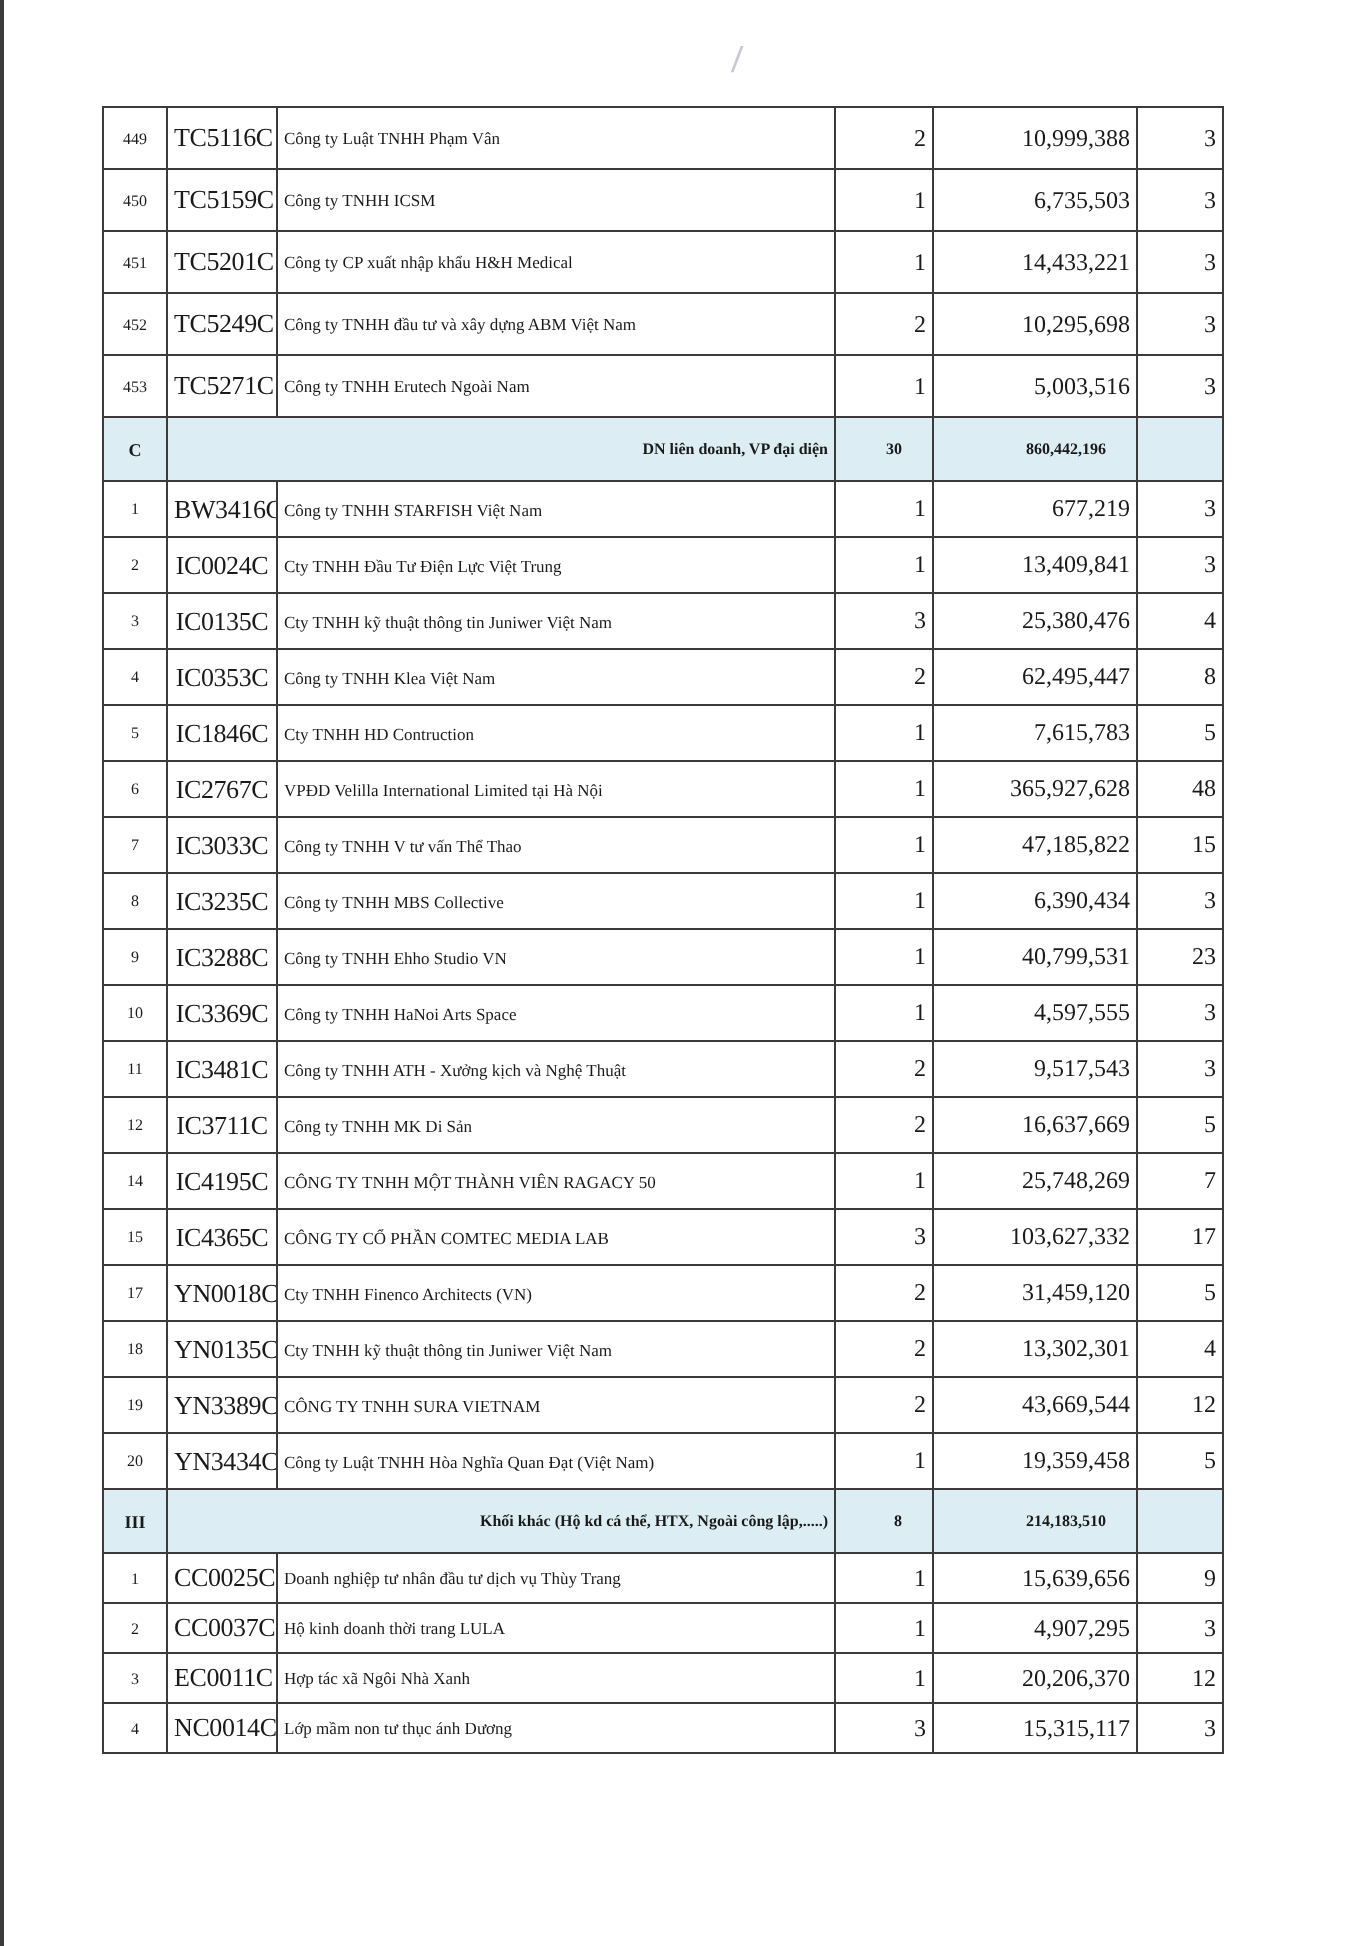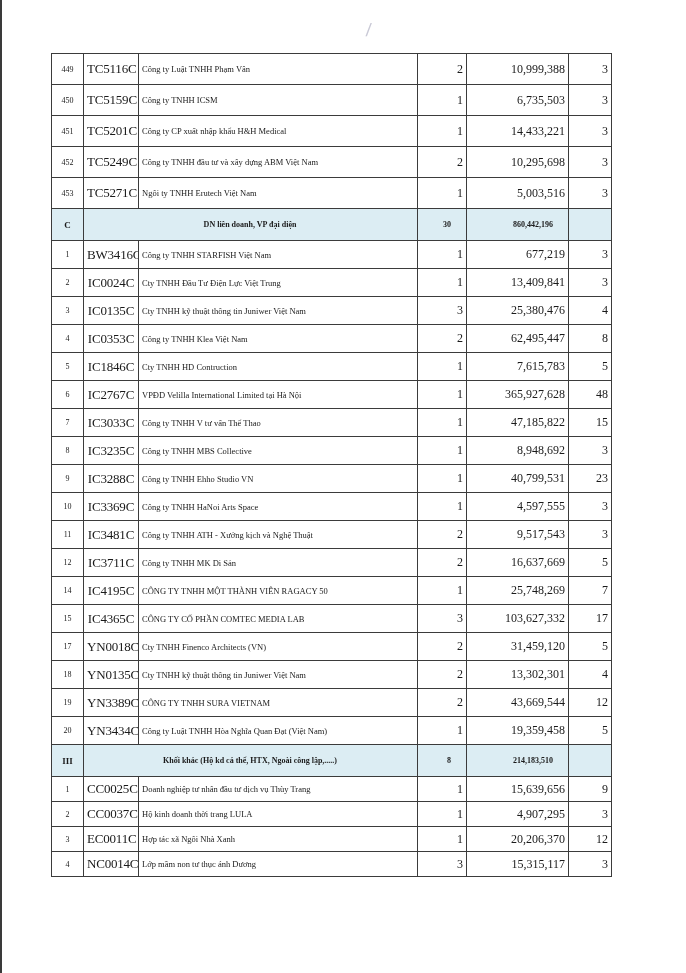--- a/index.html
+++ b/index.html
@@ -30,21 +30,21 @@
     .c-code { text-align: center; font-size: 13px; letter-spacing: -0.2px; }
     .c-name { text-align: left; font-size: 8.5px; padding-left: 2px; }
     .c-qty { text-align: right; font-size: 12px; padding-right: 1px; }
     .c-amount { text-align: right; font-size: 12px; padding-right: 2px; }
     .c-emp { text-align: right; font-size: 12px; padding-right: 1px; }
     tr.row-a td { height: 30px; }
     tr.row-b td { height: 27px; }
     tr.row-c td { height: 24px; }
     tr.section td { background: #dcedf3; height: 31px; font-weight: bold; font-size: 8px; }
     tr.section td.c-stt { font-size: 9px; }
-    tr.section td.s-title { text-align: center; padding-left: 2px; }
+    tr.section td.s-title { text-align: right; padding-left: 2px; }
     tr.section td.c-qty, tr.section td.c-amount { font-size: 8px; padding-right: 15px; }
   </style>
 </head>
 <body>
 
 <div class="page-edge"></div>
 <div class="slash-mark">/</div>
 
 <table class="doc-table">
   <colgroup>
@@ -84,21 +84,21 @@
         <td class="c-stt">452</td>
         <td class="c-code">TC5249C</td>
         <td class="c-name">Công ty TNHH đầu tư và xây dựng ABM Việt Nam</td>
         <td class="c-qty">2</td>
         <td class="c-amount">10,295,698</td>
         <td class="c-emp">3</td>
       </tr>
       <tr class="row-a">
         <td class="c-stt">453</td>
         <td class="c-code">TC5271C</td>
-        <td class="c-name">Ngôi ty TNHH Erutech Việt Nam</td>
+        <td class="c-name">Công ty TNHH Erutech Ngoài Nam</td>
         <td class="c-qty">1</td>
         <td class="c-amount">5,003,516</td>
         <td class="c-emp">3</td>
       </tr>
       <tr class="section">
         <td class="c-stt">C</td>
         <td class="s-title" colspan="2">DN liên doanh, VP đại diện</td>
         <td class="c-qty">30</td>
         <td class="c-amount">860,442,196</td>
         <td class="c-emp"></td>
@@ -157,21 +157,21 @@
         <td class="c-name">Công ty TNHH V tư vấn Thể Thao</td>
         <td class="c-qty">1</td>
         <td class="c-amount">47,185,822</td>
         <td class="c-emp">15</td>
       </tr>
       <tr class="row-b">
         <td class="c-stt">8</td>
         <td class="c-code">IC3235C</td>
         <td class="c-name">Công ty TNHH MBS Collective</td>
         <td class="c-qty">1</td>
-        <td class="c-amount">8,948,692</td>
+        <td class="c-amount">6,390,434</td>
         <td class="c-emp">3</td>
       </tr>
       <tr class="row-b">
         <td class="c-stt">9</td>
         <td class="c-code">IC3288C</td>
         <td class="c-name">Công ty TNHH Ehho Studio VN</td>
         <td class="c-qty">1</td>
         <td class="c-amount">40,799,531</td>
         <td class="c-emp">23</td>
       </tr>

